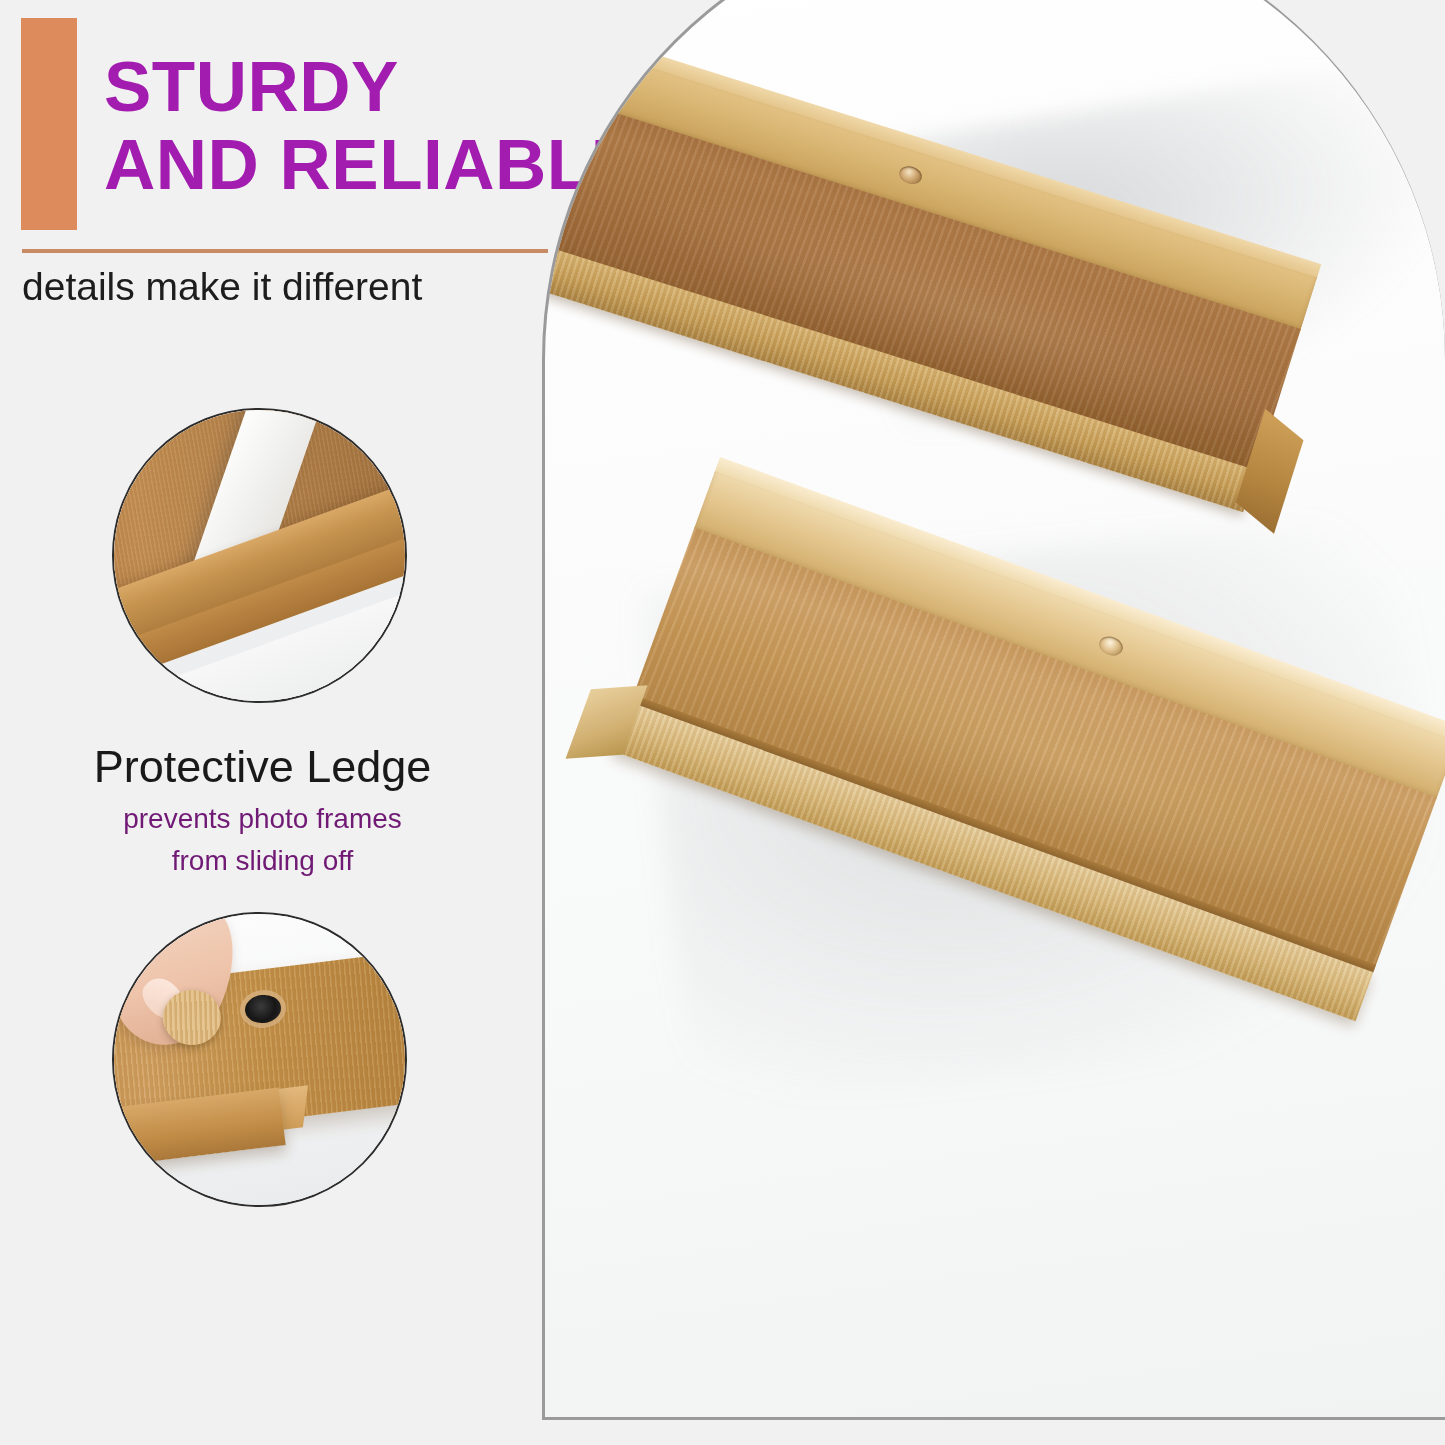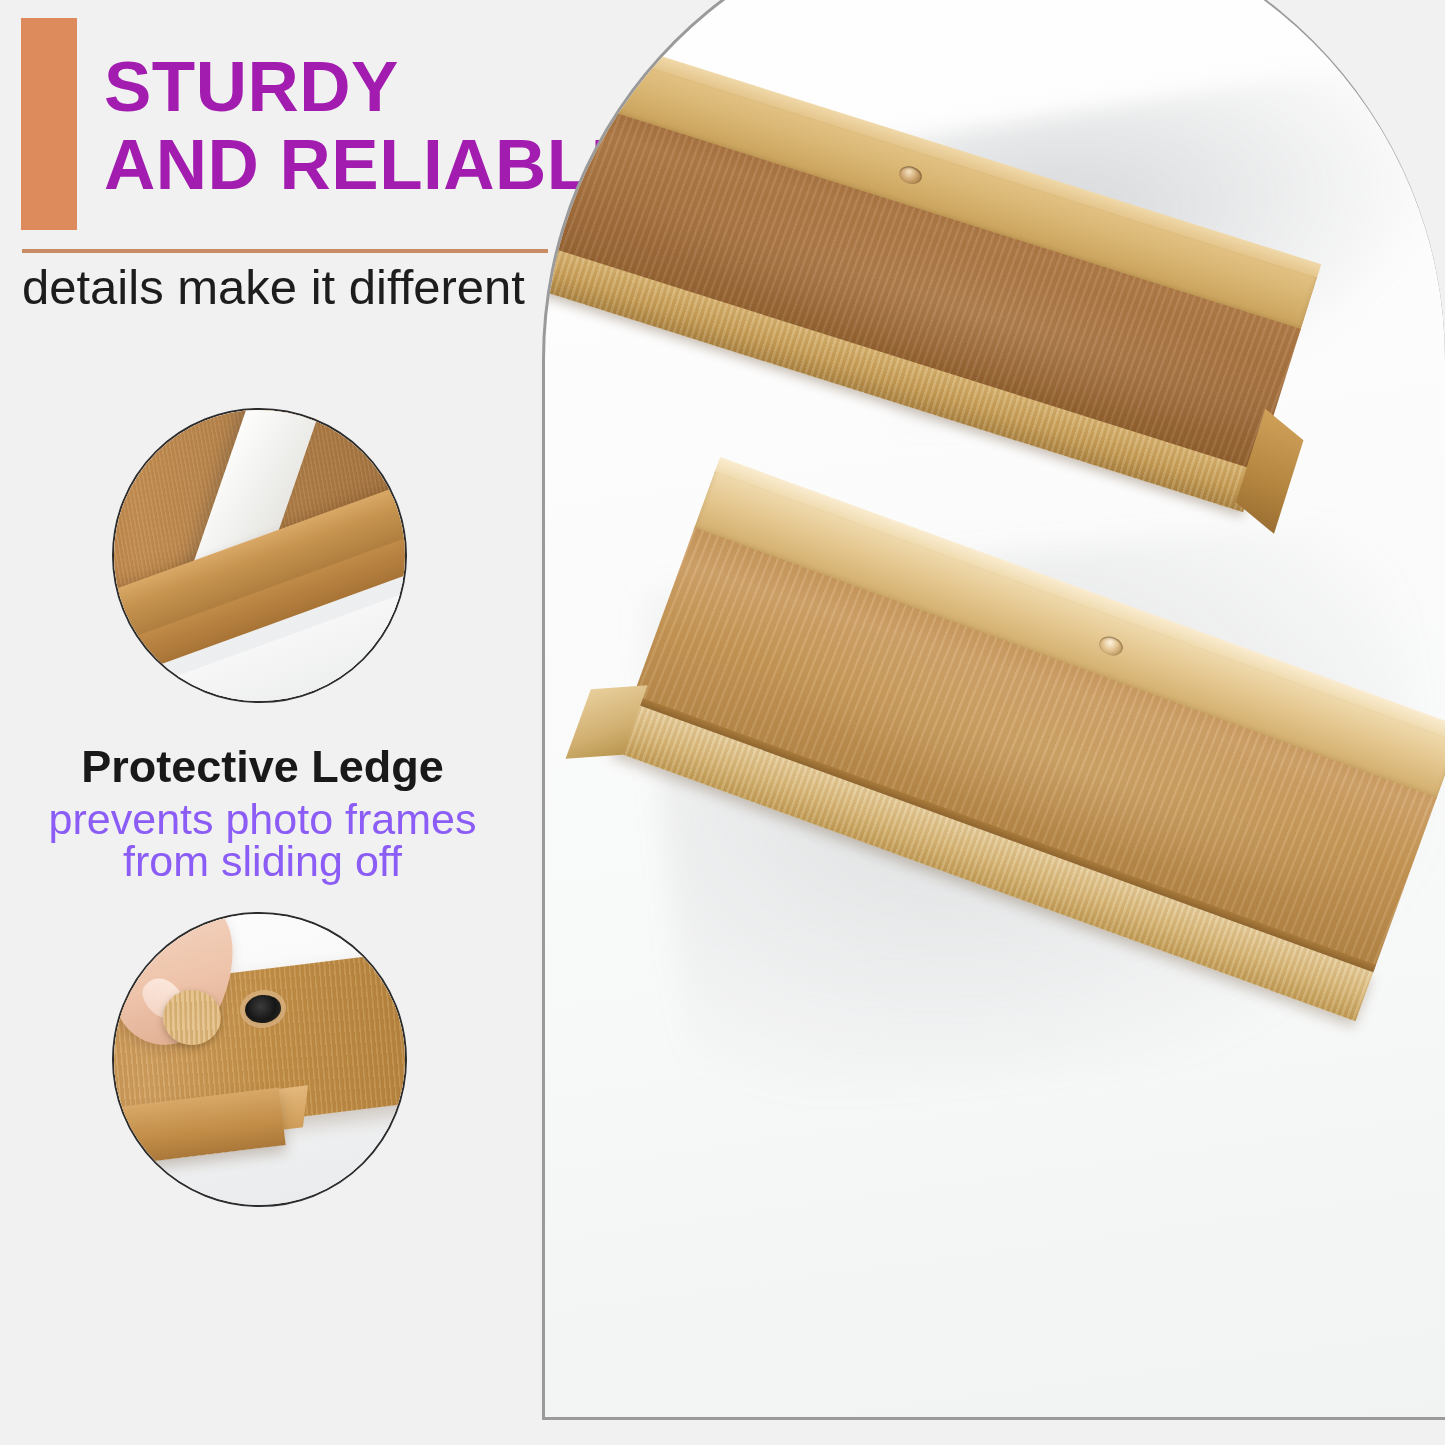--- a/index.html
+++ b/index.html
@@ -22,21 +22,21 @@
     font-size:71px;line-height:78px;font-weight:bold;
     letter-spacing:0.5px;color:#a21caf;text-transform:uppercase;
     white-space:pre-line;
   }
   .divider{
     position:absolute;left:22px;top:249px;width:526px;height:4px;
     background:#c98b63;
   }
   .subhead{
     position:absolute;left:22px;top:262px;width:600px;
-    font-size:49px;line-height:50px;color:#1d1d1d;font-weight:normal;
+    font-size:39px;line-height:50px;color:#1d1d1d;font-weight:normal;
   }
 
   
   .inset{
     position:absolute;border-radius:50%;overflow:hidden;
     border:2px solid #2c2c2c;
     background:#f4f4f4;
   }
   .inset-1{left:112px;top:408px;width:291px;height:291px;}
   .inset-2{left:112px;top:912px;width:291px;height:291px;}
@@ -131,25 +131,25 @@
   .i2-nail{
     position:absolute;left:30%;top:58%;width:44px;height:34px;
     background:linear-gradient(150deg,#fdeae0 0%,#f2d2c0 100%);
     border-radius:48% 48% 55% 55% / 55% 55% 45% 45%;
     transform:rotate(20deg);
   }
 
   
   .feat-title{
     position:absolute;width:525px;text-align:center;
-    font-size:45px;line-height:54px;color:#191919;font-weight:bold;
+    font-size:45px;line-height:54px;color:#191919;font-weight:normal;
   }
   .feat-sub{
     position:absolute;width:525px;text-align:center;
-    font-size:43px;line-height:42px;color:#8b5cf6;white-space:pre-line;
+    font-size:28px;line-height:42px;color:#701a75;white-space:pre-line;
   }
   .ft-1{left:0px;top:740px;}
   .fs-1{left:0px;top:798px;}
   .ft-2{left:0px;top:1240px;}
   .fs-2{left:0px;top:1298px;}
 
   
   .arch{
     position:absolute;left:542px;top:-92px;
     width:903px;height:1512px;

